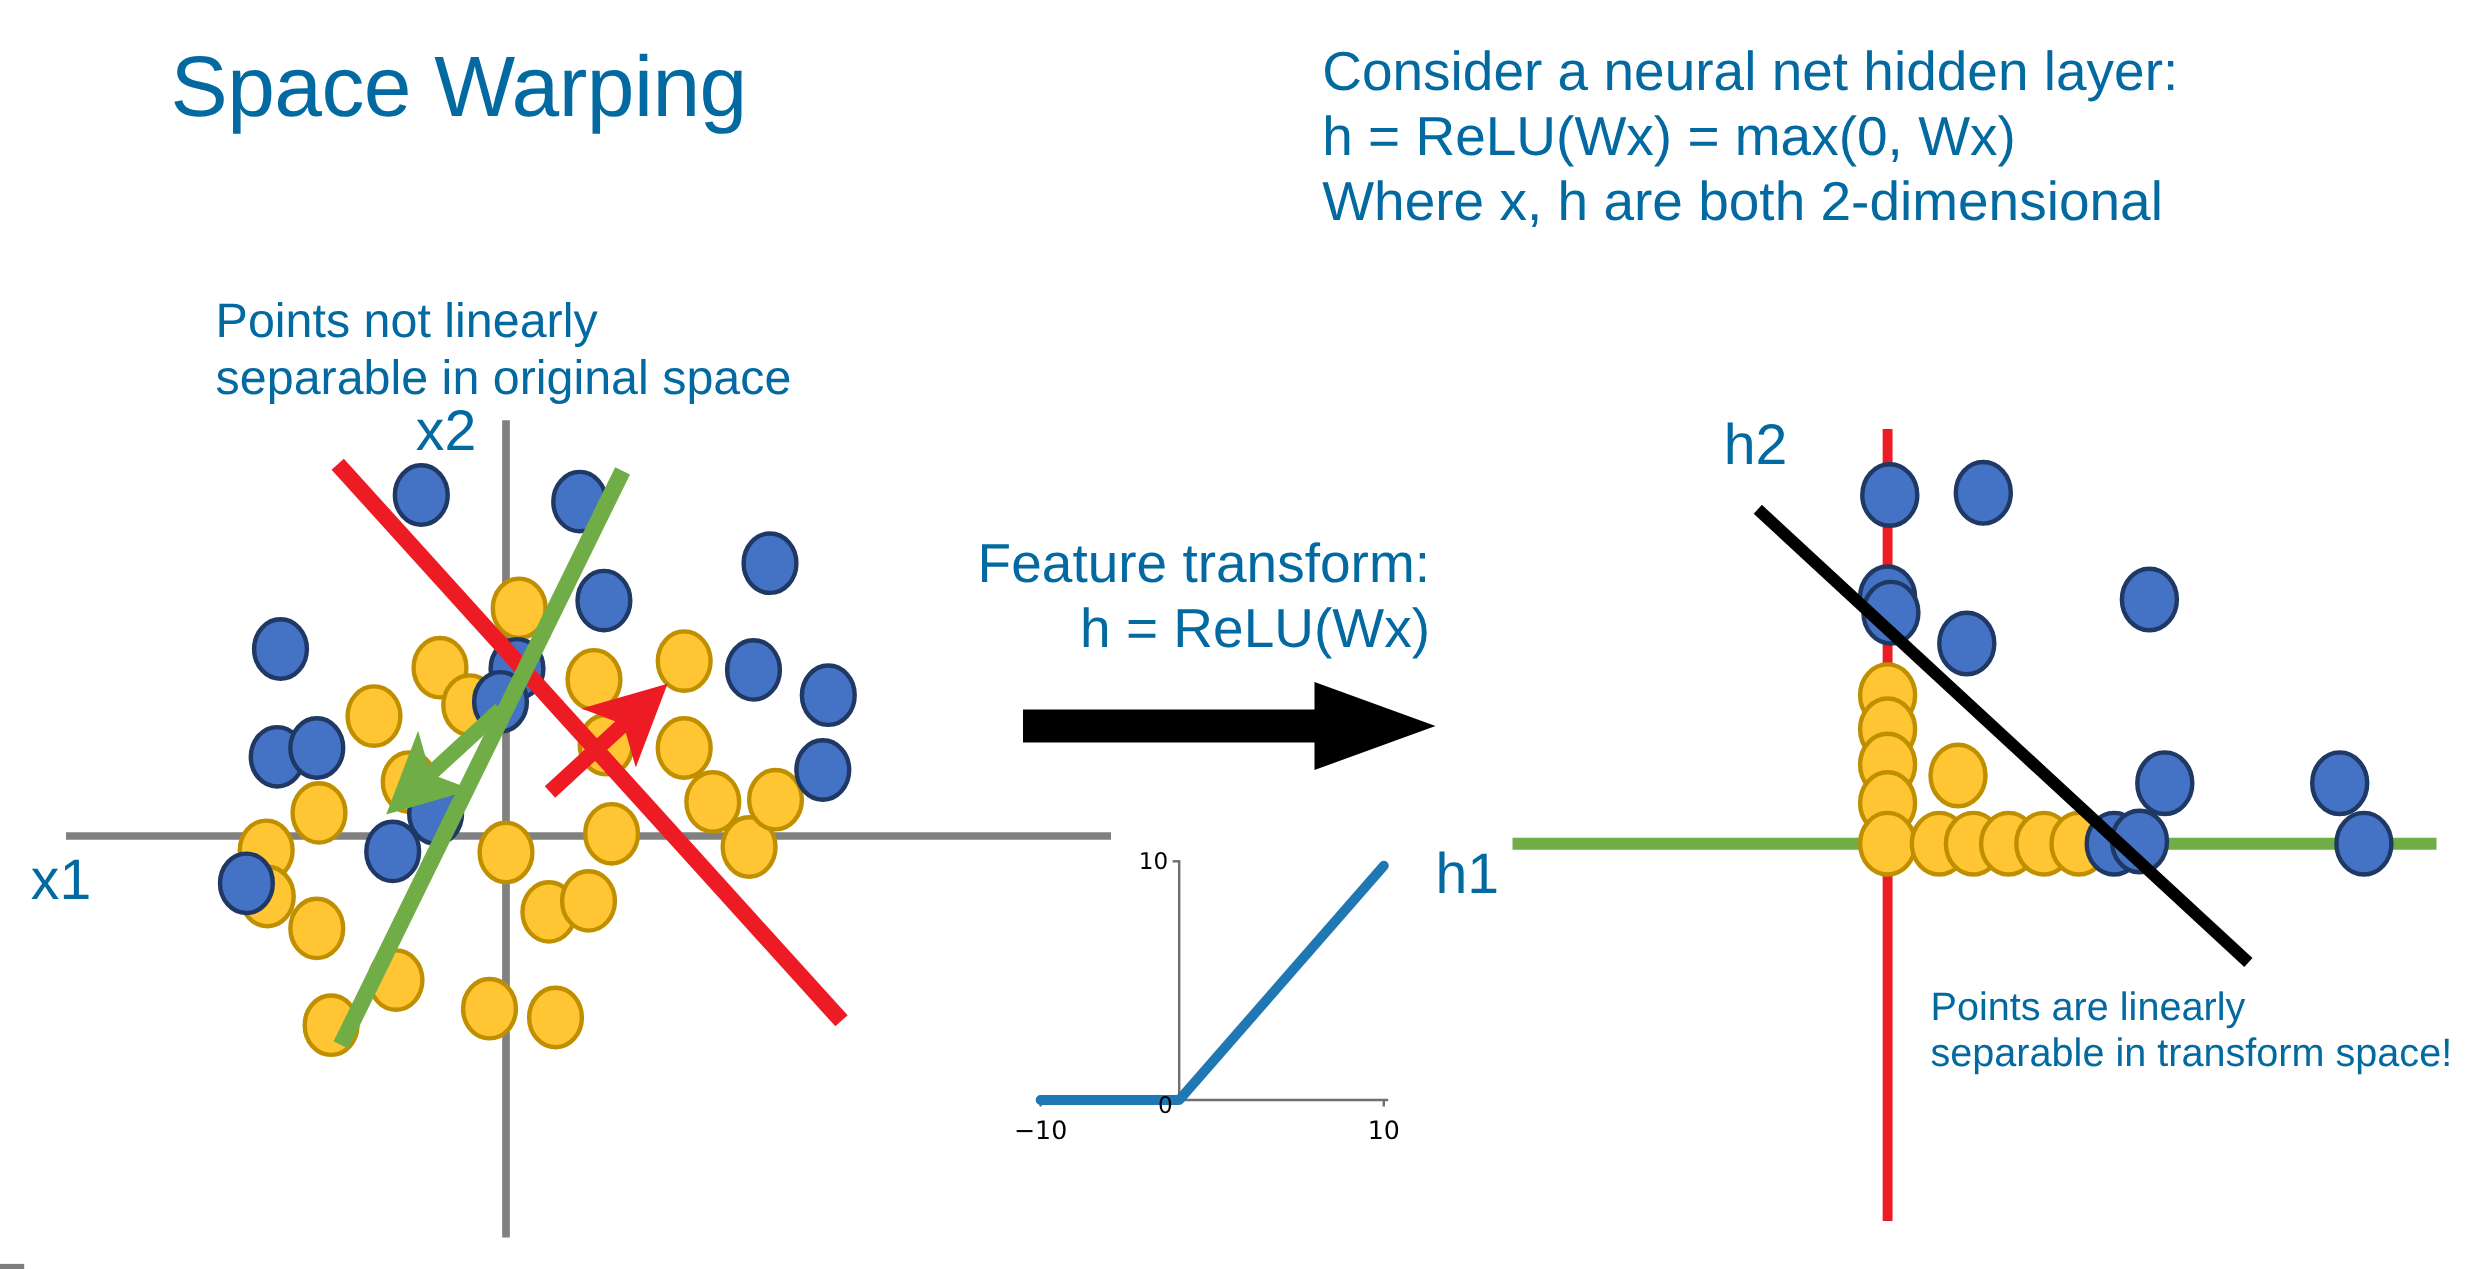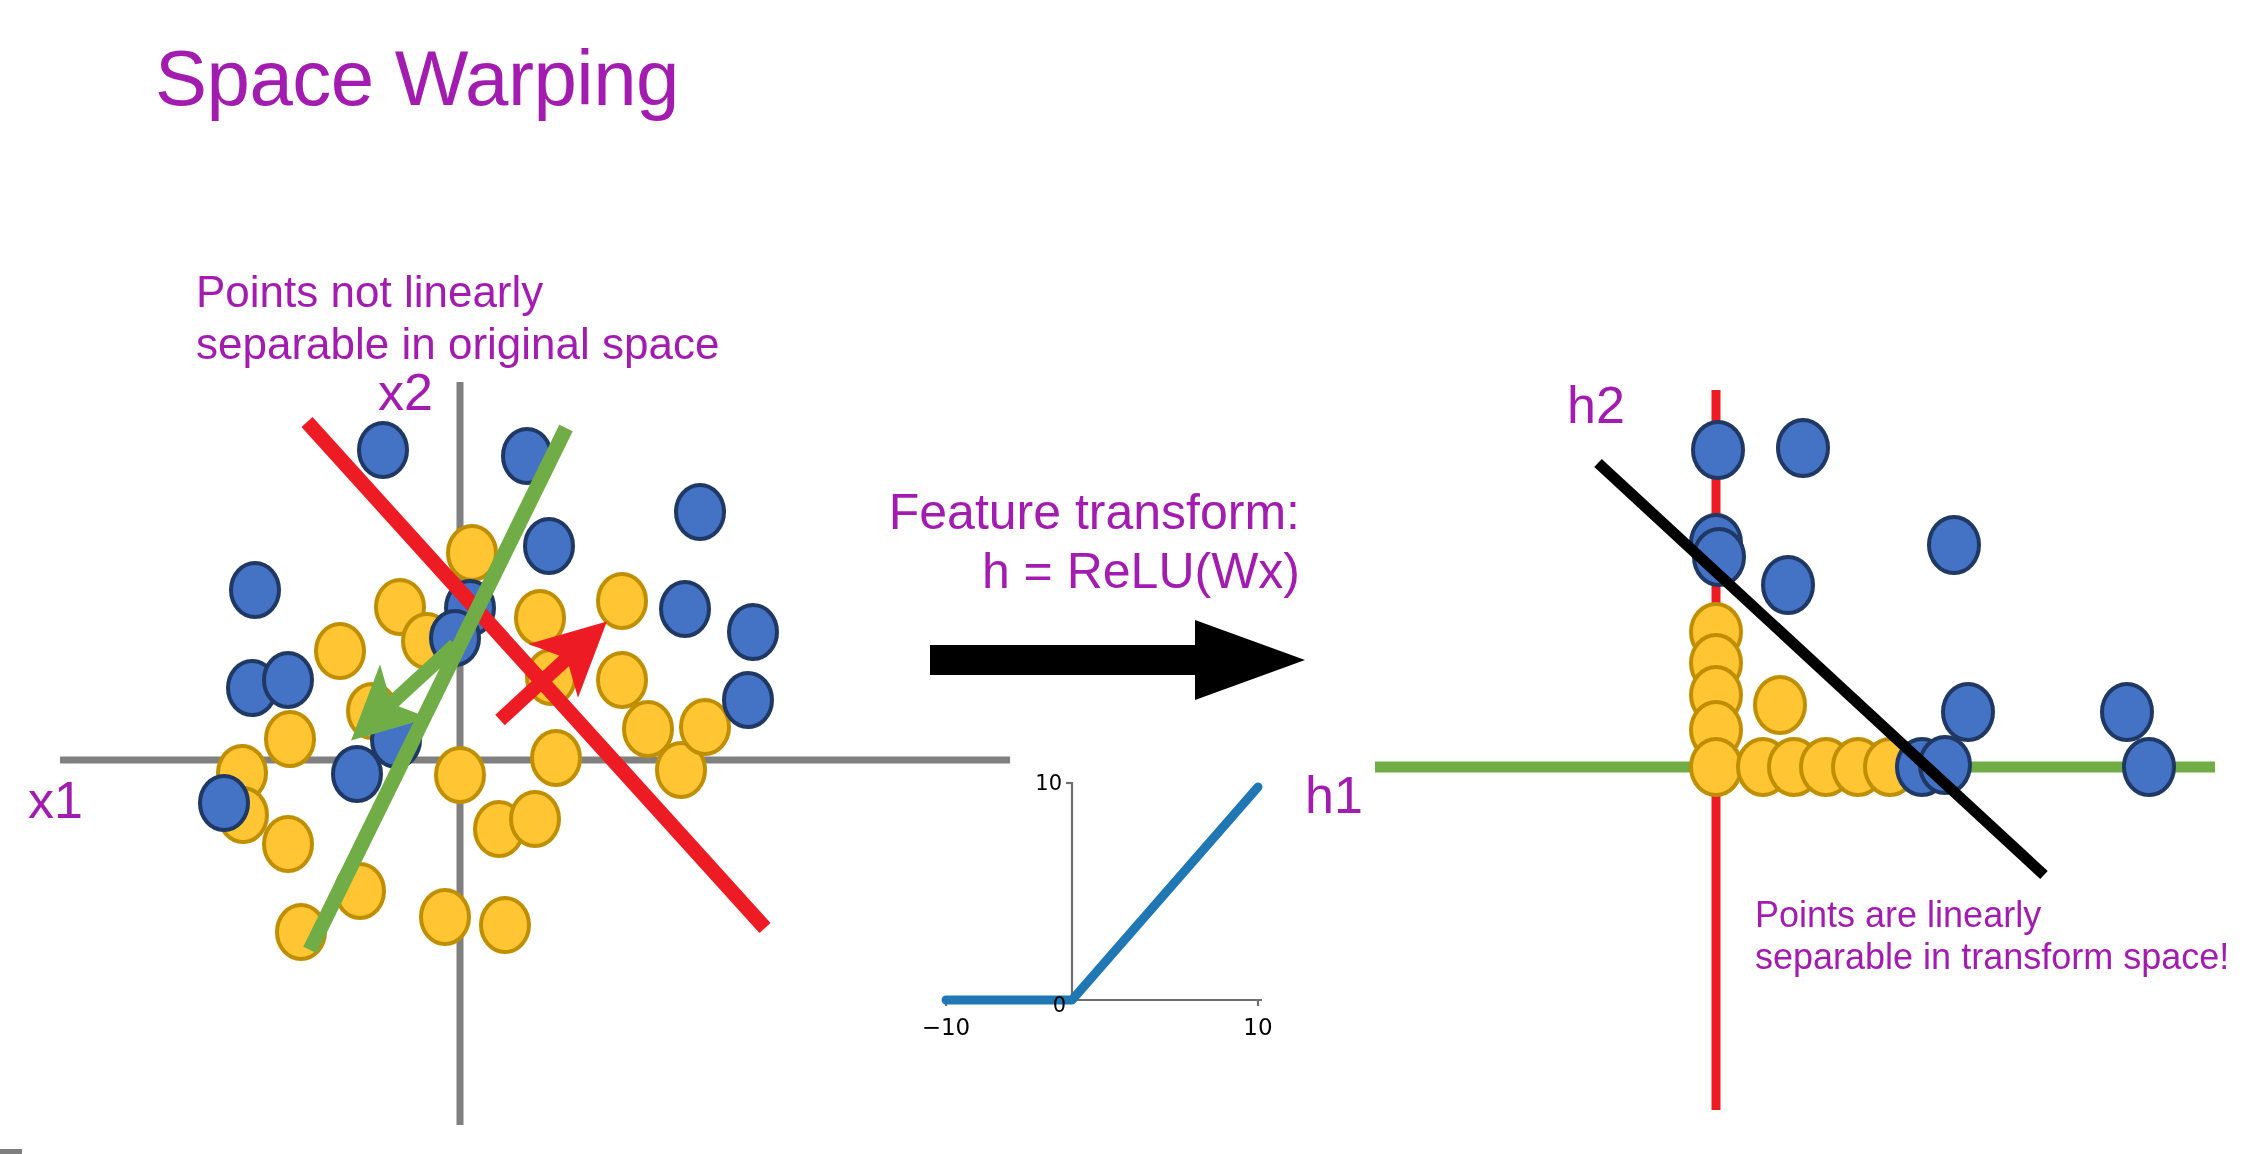--- a/index.html
+++ b/index.html
@@ -12,21 +12,21 @@
   }
   #slide {
     position: relative;
     width: 2252px;
     height: 1154px;
     background: #ffffff;
     overflow: hidden;
   }
   .txt {
     position: absolute;
-    color: #a21caf;
+    color: #0369a1;
     white-space: pre;
     line-height: 1.18;
   }
   #slide-title {
     left: 155px;
     top: 32px;
     font-size: 78px;
     font-weight: 400;
     letter-spacing: -0.5px;
   }
@@ -82,20 +82,23 @@
 </head>
 <body>
 
 <div id="slide">
 
   <div class="txt" id="slide-title">Space Warping</div>
 
   <div class="txt" id="left-caption">Points not linearly
 separable in original space</div>
 
+  <div class="txt" id="right-header">Consider a neural net hidden layer:
+h = ReLU(Wx) = max(0, Wx)
+Where x, h are both 2-dimensional</div>
 
   <div class="txt" id="transform-caption">Feature transform:
 h = ReLU(Wx)</div>
 
   <div class="txt" id="right-caption">Points are linearly
 separable in transform space!</div>
 
   <div class="txt axis-label" id="label-x2">x2</div>
   <div class="txt axis-label" id="label-x1">x1</div>
   <div class="txt axis-label" id="label-h2">h2</div>

